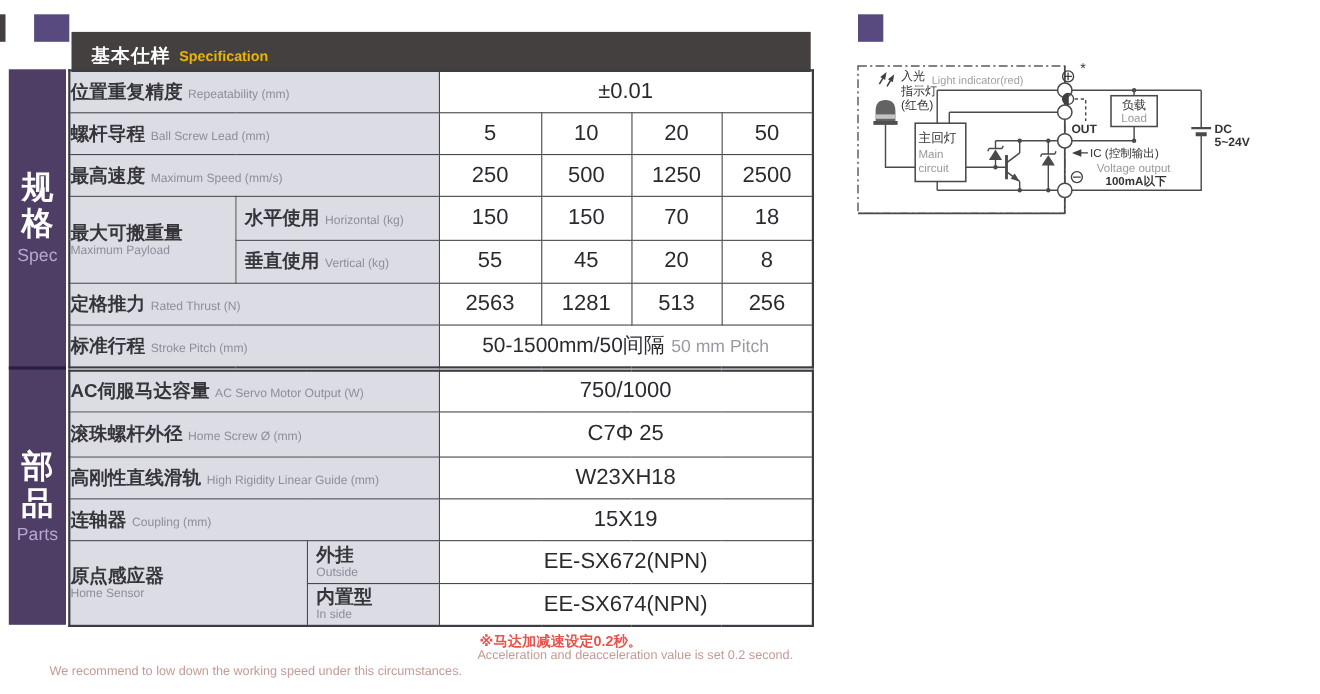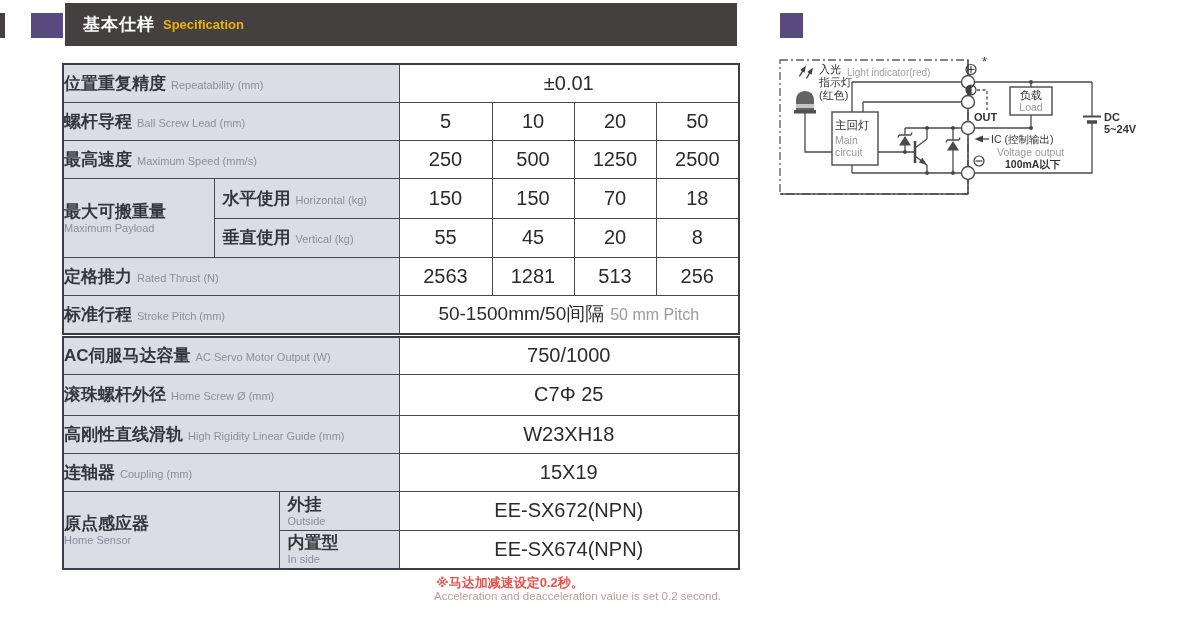--- a/index.html
+++ b/index.html
@@ -4,21 +4,21 @@
 <style>
   * { margin:0; padding:0; box-sizing:border-box; }
   body { font-family:"Liberation Sans","DejaVu Sans",sans-serif; background:#fff; }
   #root { position:relative; width:1200px; height:631px; background:#fff; overflow:hidden; }
 
   
   .notch { position:absolute; left:0; top:13px; width:5px; height:25px; background:#454040; }
   .sq { position:absolute; top:13px; height:25px; background:#584a7e; }
   .sq-left { left:31px; width:32px; }
   .sq-right { left:780px; width:23px; }
-  .bar { position:absolute; top:3px; height:43px; background:#454040; display:flex; align-items:center; gap:8px; white-space:nowrap; }
+  .bar { position:absolute; top:29px; height:43px; background:#454040; display:flex; align-items:center; gap:8px; white-space:nowrap; }
   .bar-left { left:65px; width:672px; padding-left:18px; }
   .bar-right { left:806px; width:384px; padding-left:5px; gap:6px; }
   .bar .zh-t { color:#ffffff; font-size:17px; font-weight:bold; letter-spacing:1px; }
   .bar .en-t { color:#eab308; font-size:13px; font-weight:bold; }
   .bar-right .zh-t { font-size:16px; letter-spacing:0; }
 
   
   .sidebar { position:absolute; left:8px; top:63px; width:52px; height:505px; background:#4e3e66; }
   .sb-sec { display:flex; flex-direction:column; align-items:center; justify-content:center; }
   .sb-sec1 { height:270px; } .sb-sec2 { height:232px; }
@@ -55,20 +55,31 @@
 
   <div class="notch"></div>
   <div class="sq sq-left"></div>
   <div class="bar bar-left">
     <span class="zh-t">基本仕样</span>
     <span class="en-t">Specification</span>
   </div>
 
   <div class="sq sq-right"></div>
 
+  <div class="sidebar">
+    <div class="sb-sec sb-sec1">
+      <div class="sb-zh">规格</div>
+      <div class="sb-en">Spec</div>
+    </div>
+    <div class="sb-div"></div>
+    <div class="sb-sec sb-sec2">
+      <div class="sb-zh">部品</div>
+      <div class="sb-en">Parts</div>
+    </div>
+  </div>
 
   <table class="spec-table">
     <colgroup>
         <col style="width:151px">
         <col style="width:185px">
         <col style="width:93px">
         <col style="width:82px">
         <col style="width:82px">
         <col style="width:83px">
       </colgroup>
@@ -163,20 +174,21 @@
     <tr style="height:39px">
       <td class="sub stack">
             <span class="zh">内置型</span>
             <span class="en">In side</span>
           </td>
       <td class="val" colspan="4">EE-SX674(NPN)</td>
     </tr>
   </tbody>
     </table>
 
+  <div class="note note-en" style="left:45px; top:605px;">We recommend to low down the working speed under this circumstances.</div>
   <div class="note note-zh" style="left:436px; top:574px;">※马达加减速设定0.2秒。</div>
   <div class="note note-en" style="left:434px; top:590px;">Acceleration and deacceleration value is set 0.2 second.</div>
 
   <svg class="diagram" width="420" height="150" viewBox="0 0 420 150">
 
     <rect x="5" y="8" width="188" height="134" fill="none" stroke="#5a5a5a" stroke-width="1.3" stroke-dasharray="8 3 2 3"></rect>
     <path d="M193,8 V142 M5,142 H193" fill="none" stroke="#4a4a4a" stroke-width="1.6"></path>
 
     <g fill="none" stroke="#4a4a4a" stroke-width="1.3">
       <path d="M199.5,30 H317 M256,30 V35 M256,63 V76 M199.5,76 H256 M317,30 V64 M317,70 V121 H199.5"></path>

